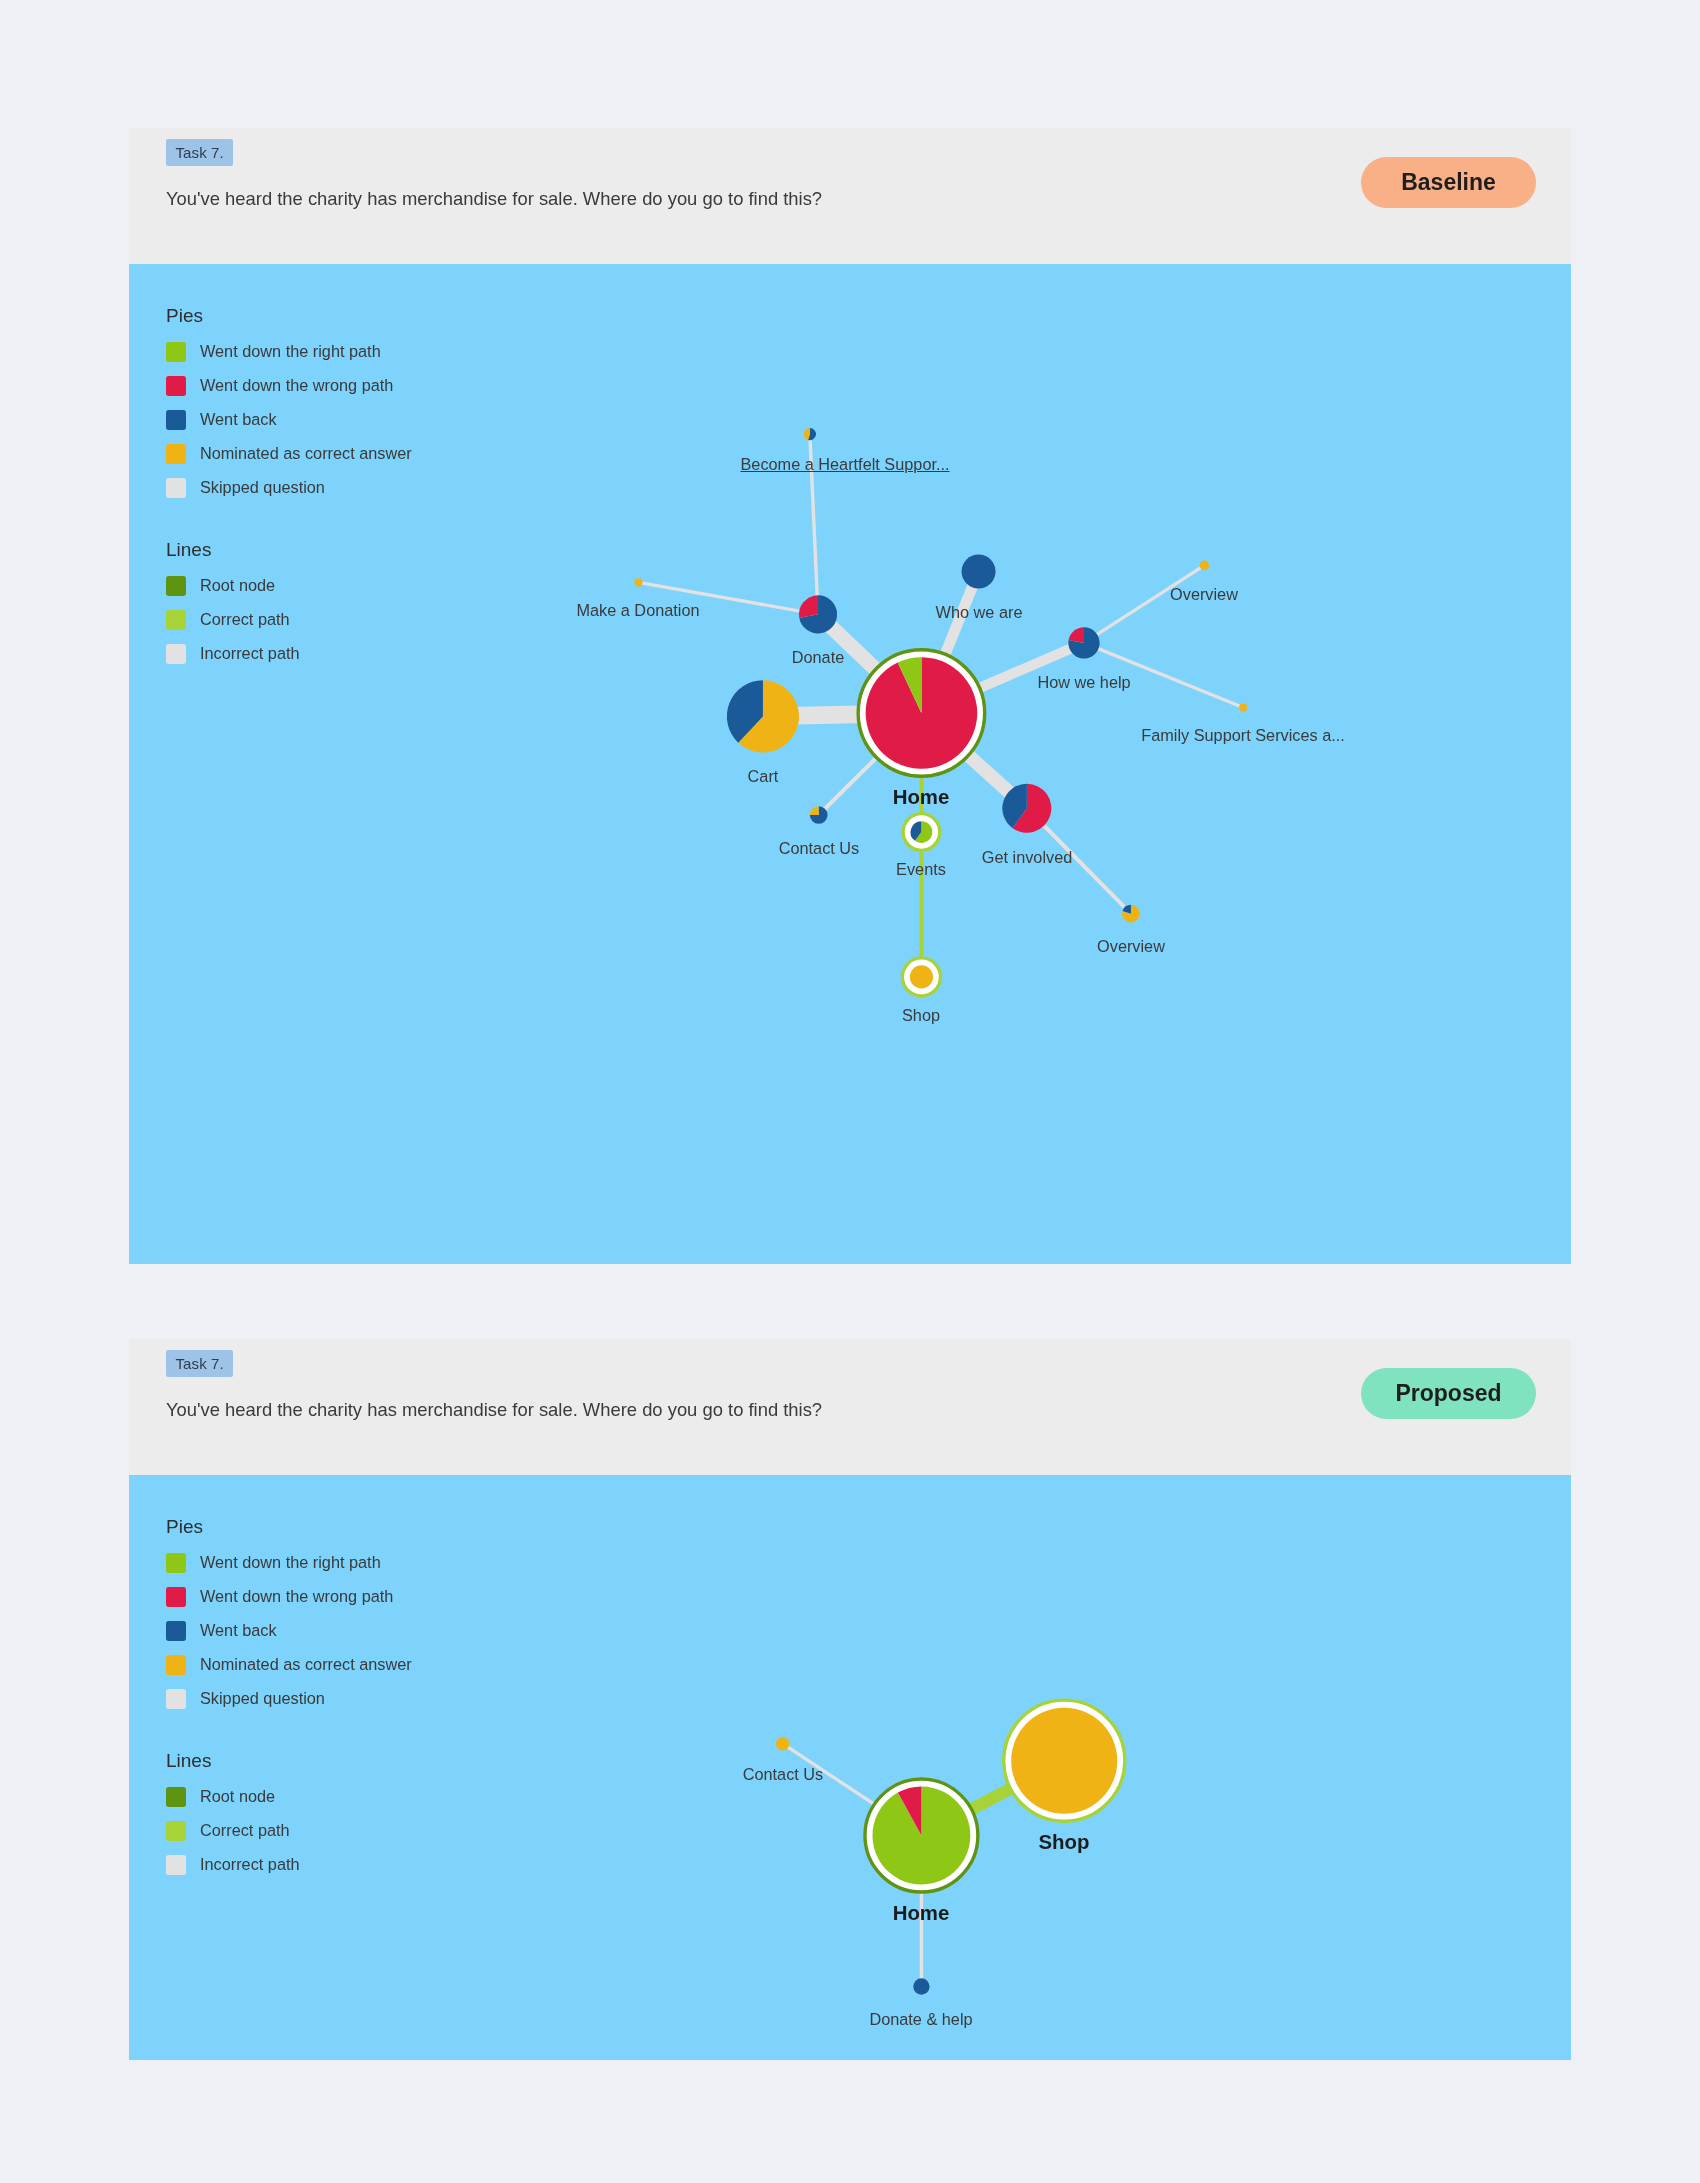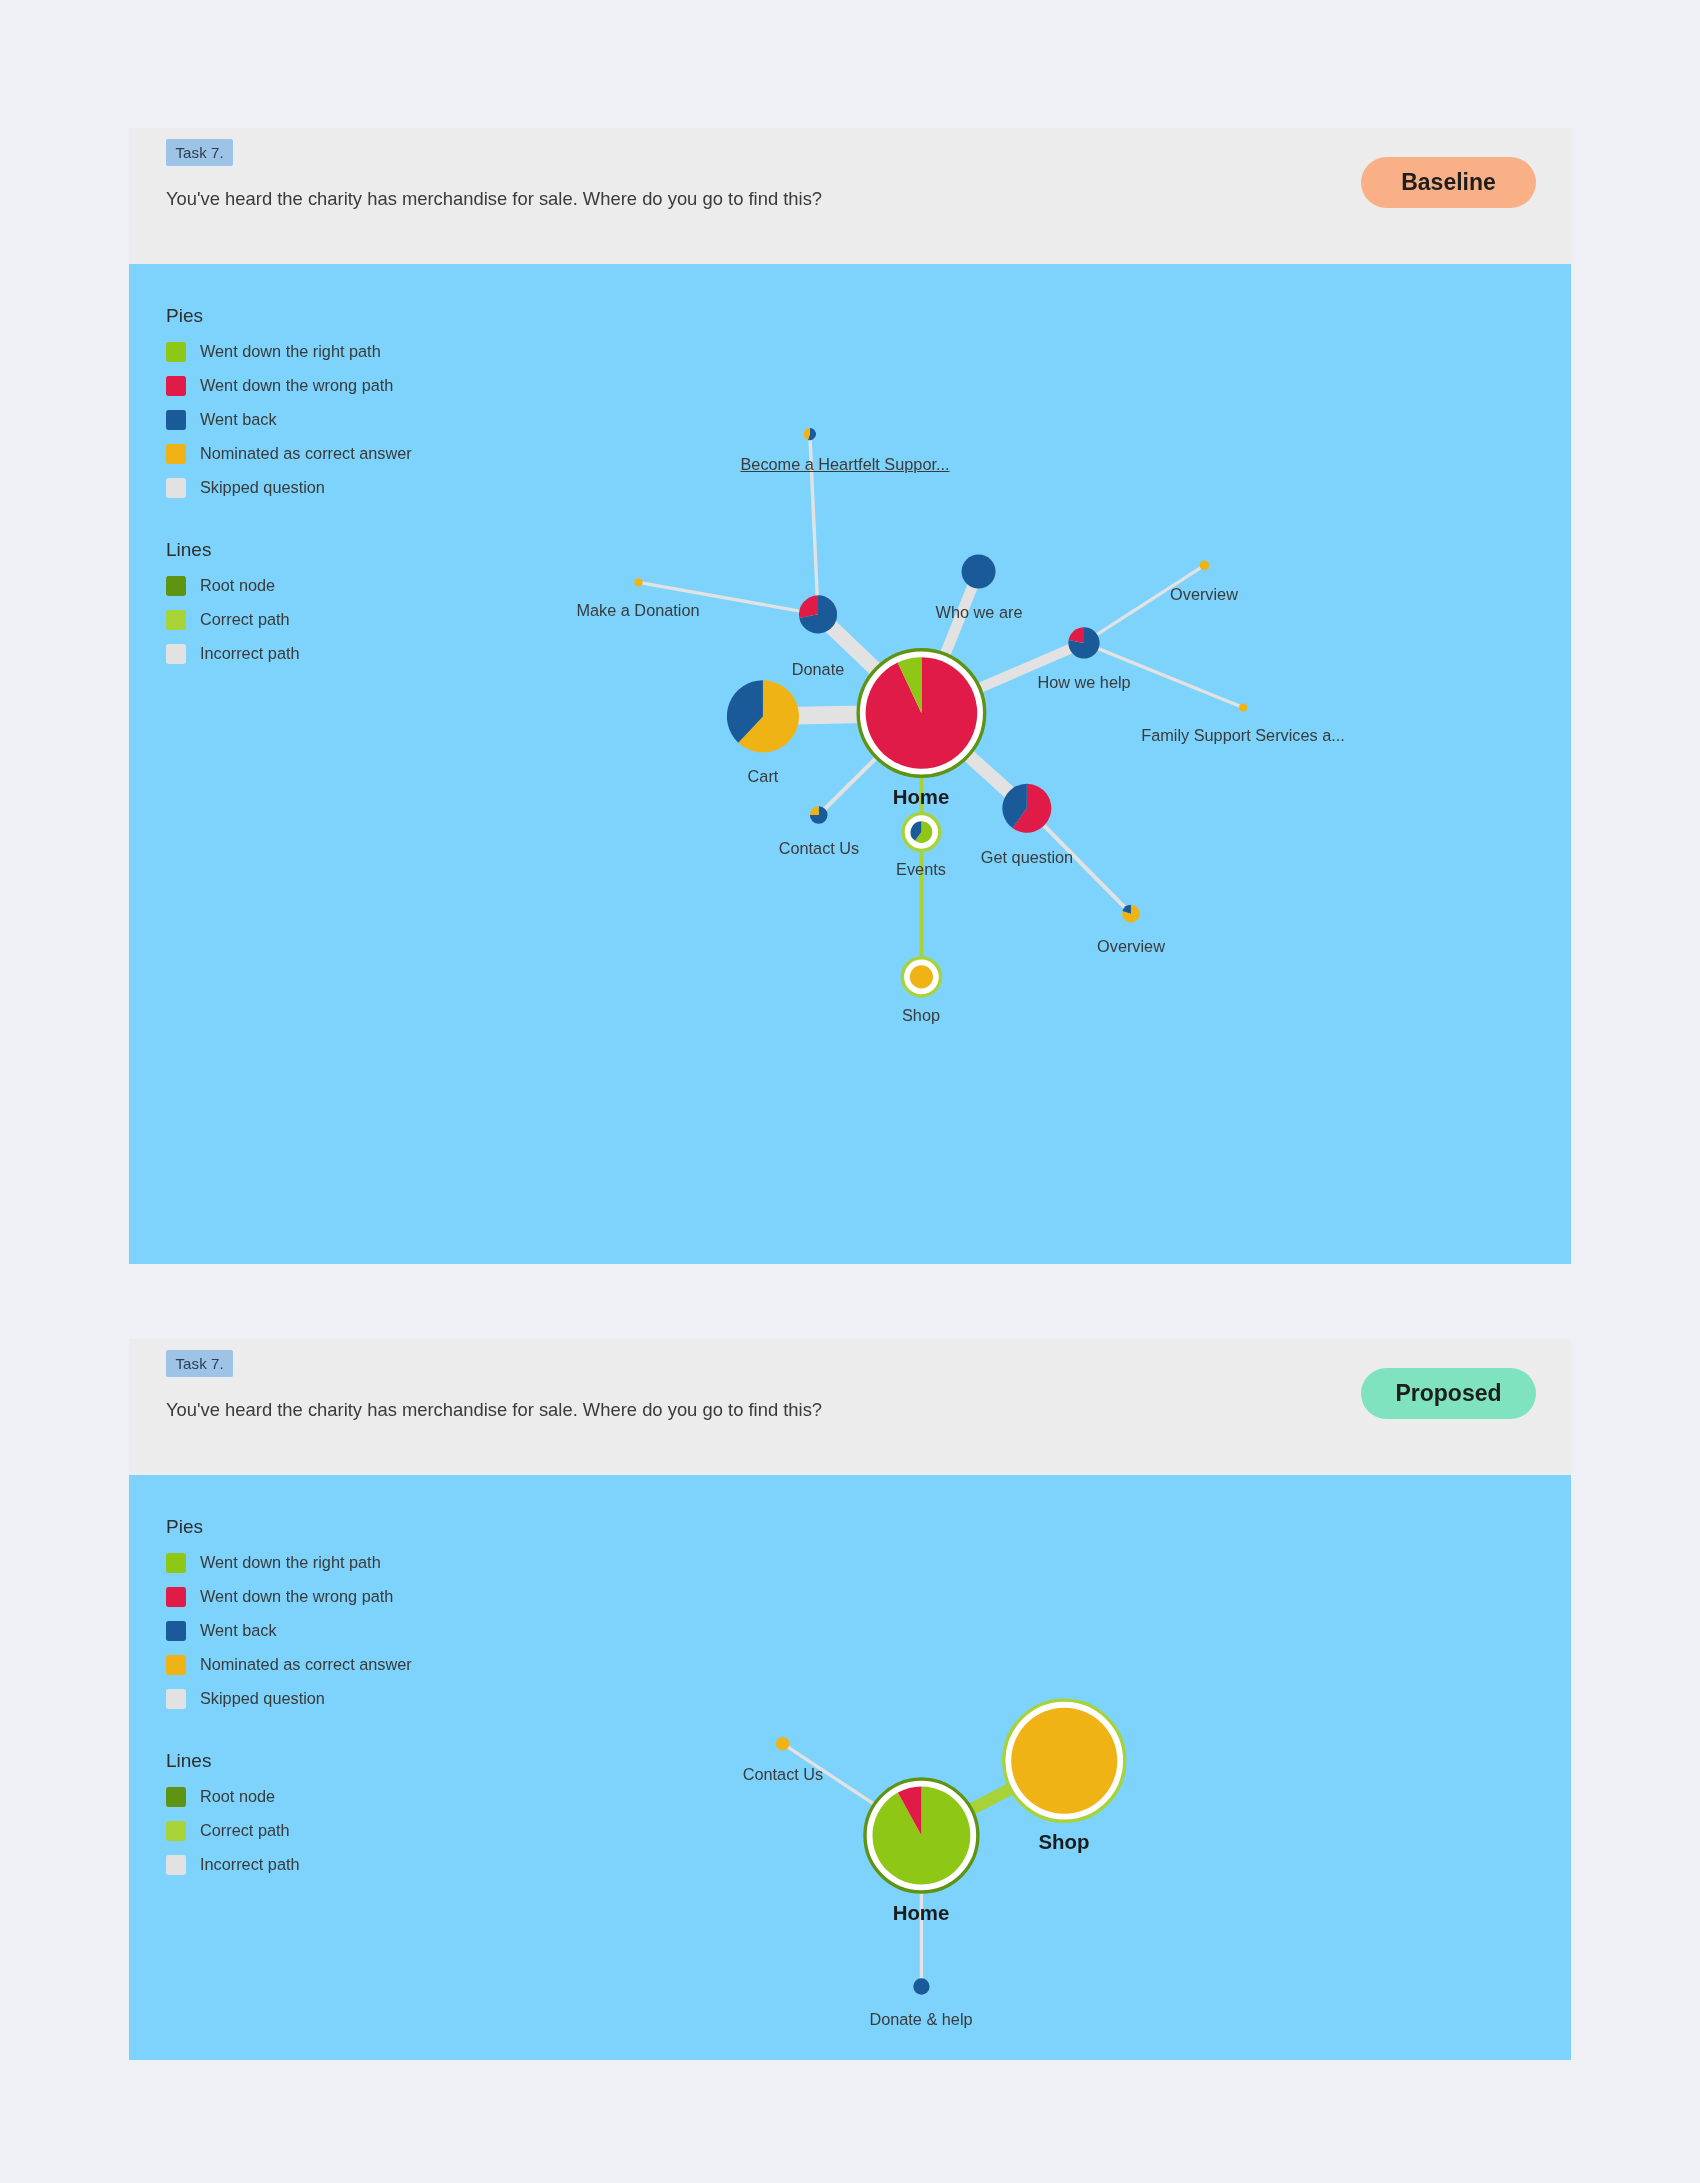--- a/index.html
+++ b/index.html
@@ -219,29 +219,29 @@
             <path d="M 1473 955 L 1473 942 A 13 13 0 1 1 1460.636265288163 950.9827790731257 Z" fill="#f0b316"></path>
             <path d="M 1473 955 L 1460.636265288163 950.9827790731257 A 13 13 0 0 1 1473 942 Z" fill="#1b5a98"></path>
           </g>
           <g>
             <circle cx="1165" cy="1048" r="28" fill="#ffffff" stroke="#a7d338" stroke-width="5"></circle>
             <circle cx="1165" cy="1048" r="17" fill="#f0b316"></circle>
           </g>
         </svg>
         <div class="node-label big" style="left: 792px; top: 522px;">Home</div>
         <div class="node-label" style="left: 716px; top: 191px; text-decoration: underline;">Become a Heartfelt Suppor...</div>
-        <div class="node-label" style="left: 689px; top: 396px;">Donate</div>
+        <div class="node-label" style="left: 689px; top: 384px;">Donate</div>
         <div class="node-label" style="left: 509px; top: 337px;">Make a Donation</div>
         <div class="node-label" style="left: 850px; top: 339px;">Who we are</div>
         <div class="node-label" style="left: 1075px; top: 321px;">Overview</div>
         <div class="node-label" style="left: 955px; top: 409px;">How we help</div>
         <div class="node-label" style="left: 1114px; top: 462px;">Family Support Services a...</div>
         <div class="node-label" style="left: 634px; top: 503px;">Cart</div>
         <div class="node-label" style="left: 690px; top: 575px;">Contact Us</div>
-        <div class="node-label" style="left: 898px; top: 584px;">Get question</div>
+        <div class="node-label" style="left: 898px; top: 584px;">Get involved</div>
         <div class="node-label" style="left: 792px; top: 596px;">Events</div>
         <div class="node-label" style="left: 1002px; top: 673px;">Overview</div>
         <div class="node-label" style="left: 792px; top: 742px;">Shop</div>
       </div>
   </div>
 </div>
 
 <div class="page page-proposed">
   <div class="card-header">
     <div class="task-badge">Task 7.</div>

